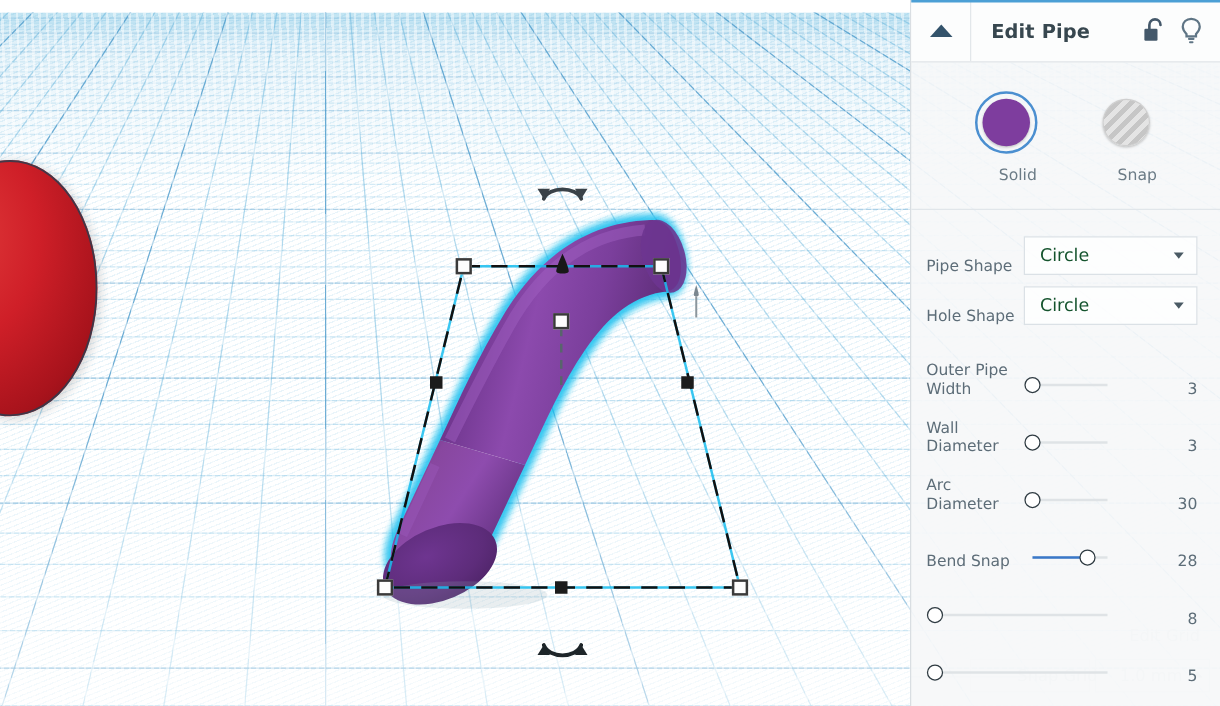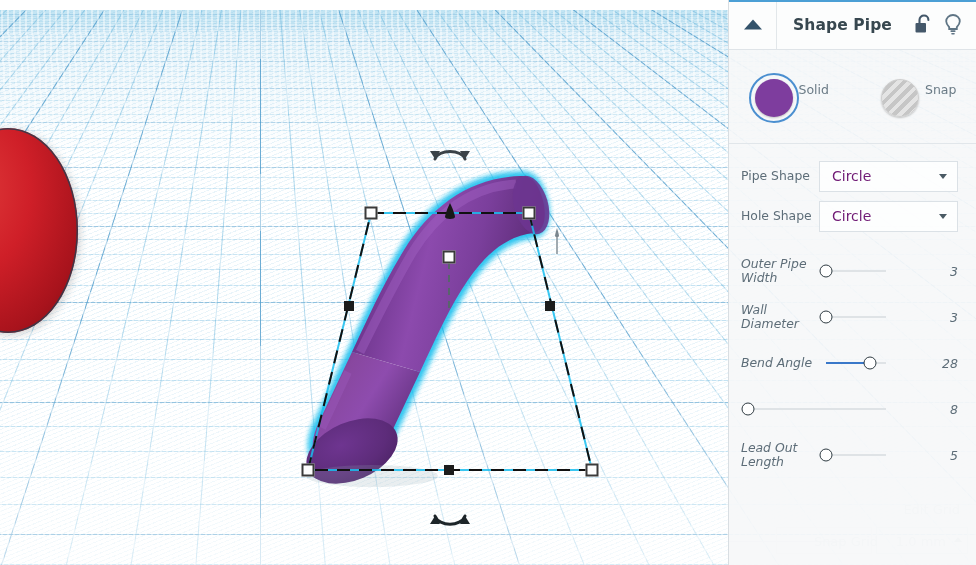--- a/index.html
+++ b/index.html
@@ -143,21 +143,21 @@
   .hdr-icons { display: flex; align-items: center; gap: 12px; padding-right: 14px; }
   .hdr-icon { cursor: pointer; display: flex; }
 
   .panel-body { flex: 1; overflow: hidden; position: relative; }
 
   
   .sh-row {
     display: flex; justify-content: center; gap: 46px;
     padding-top: 23px; padding-bottom: 16px;
   }
-  .sh-item { display: flex; align-items: flex-start; cursor: pointer; }
+  .sh-item { display: flex; flex-direction: column; align-items: flex-end; cursor: pointer; }
   .swatch-ring {
     width: 50px; height: 50px; border-radius: 50%;
     display: flex; align-items: center; justify-content: center;
   }
   .swatch-ring.sel { border: 2.5px solid #4b8fd0; }
   .swatch {
     width: 38px; height: 38px; border-radius: 50%;
     box-shadow: 0 1px 2px rgba(0,0,0,0.22);
   }
   .swatch.hole {
@@ -167,42 +167,42 @@
         #e4e4e4 4px, #e4e4e4 8px);
     border: 1px solid #cfcfcf;
   }
   .sh-label { margin-top: 9px; font-size: 12.5px; color: #6b7b86; }
 
   .divider { height: 1px; background: #e1e6ea; margin: 4px 0 0 0; }
 
   
   .rows { padding: 12px 0 0 0; }
   .row {
-    display: flex; align-items: center;
+    display: flex; align-items: flex-end;
     height: 40px; padding: 0 18px 0 12px;
   }
   .row-label {
     width: 78px; flex: 0 0 78px;
     font-size: 12.4px; color: #5d6d78; line-height: 14.5px;
     padding-right: 4px;
   }
   .select {
     flex: 1; height: 31px;
     background: rgba(255,255,255,0.78);
     border: 1px solid #dbe1e6;
     display: flex; align-items: center; justify-content: space-between;
     padding: 0 10px 0 12px;
-    font-size: 14px; color: #701a75;
+    font-size: 14px; color: #14532d;
     cursor: pointer;
   }
   .caret { width: 0; height: 0; border-left: 4.5px solid transparent;
            border-right: 4.5px solid transparent; border-top: 5.5px solid #4a5a64; }
 
   
-  .row.slider-row { height: 46px; font-style: italic; }
+  .row.slider-row { height: 46px; }
   .slider {
     flex: 1; position: relative; height: 20px;
     display: flex; align-items: center; margin-left: 2px;
   }
   .track {
     position: absolute; left: 5px; right: 38px; height: 2px;
     background: #dfe3e6;
   }
   .fill { position: absolute; left: 5px; height: 2px; background: #3a78c9; }
   .knob {
@@ -486,21 +486,21 @@
   </div>
 
   <div id="panel">
 
     <div class="panel-header">
       <div class="collapse-btn">
         <svg width="20" height="13" viewBox="0 0 20 13">
           <path d="M 10,1.5 L 19,11.5 L 1,11.5 Z" fill="#33536b"></path>
         </svg>
       </div>
-      <div class="panel-title">Shape Pipe</div>
+      <div class="panel-title">Edit Pipe</div>
       <div class="hdr-icons">
         <div class="hdr-icon">
           <svg width="18" height="22" viewBox="0 0 18 22">
             <path d="M 5.5,9 L 5.5,6 C 5.5,3.2 7.6,1.5 10,1.5 C 12.4,1.5 14.4,3.2 14.4,6" stroke="#44586a" stroke-width="2.1" fill="none" stroke-linecap="round"></path>
             <rect x="1.5" y="9" width="10.5" height="9.5" rx="1" fill="#44586a"></rect>
           </svg>
         </div>
         <div class="hdr-icon">
           <svg width="18" height="23" viewBox="0 0 18 23">
             <path d="M 9,2 C 5.1,2 2.2,4.8 2.2,8.3 C 2.2,10.9 3.9,12.7 5.2,14.2
@@ -560,38 +560,46 @@
           <div class="row slider-row">
             <div class="row-label">Wall Diameter</div>
             <div class="slider">
               <div class="track"></div>
               <div class="fill" style="width: 0px; background: rgb(58, 120, 201);"></div>
               <div class="knob" style="left: 5px;"></div>
             </div>
             <div class="val">3</div>
           </div>
           <div class="row slider-row">
-            <div class="row-label">Bend Angle</div>
+            <div class="row-label">Arc Diameter</div>
+            <div class="slider">
+              <div class="track"></div>
+              <div class="fill" style="width: 0px; background: rgb(58, 120, 201);"></div>
+              <div class="knob" style="left: 5px;"></div>
+            </div>
+            <div class="val">30</div>
+          </div>
+          <div class="row slider-row">
+            <div class="row-label">Bend Snap</div>
             <div class="slider">
               <div class="track"></div>
               <div class="fill" style="width: 44px; background: rgb(58, 120, 201);"></div>
               <div class="knob" style="left: 49px;"></div>
             </div>
             <div class="val">28</div>
           </div>
           <div class="row slider-row">
             <div class="slider">
               <div class="track"></div>
               <div class="fill" style="width: 0px; background: rgb(58, 120, 201);"></div>
               <div class="knob" style="left: 5px;"></div>
             </div>
             <div class="val">8</div>
           </div>
           <div class="row slider-row">
-            <div class="row-label">Lead Out Length</div>
             <div class="slider">
               <div class="track"></div>
               <div class="fill" style="width: 0px; background: rgb(58, 120, 201);"></div>
               <div class="knob" style="left: 5px;"></div>
             </div>
             <div class="val">5</div>
           </div>
         </div>
     </div>
   </div>

